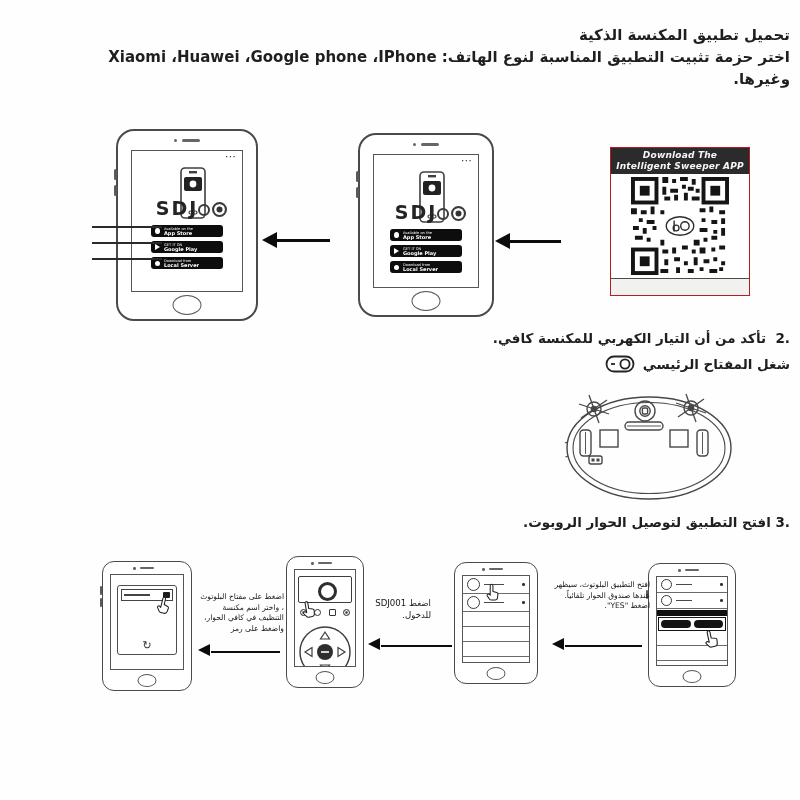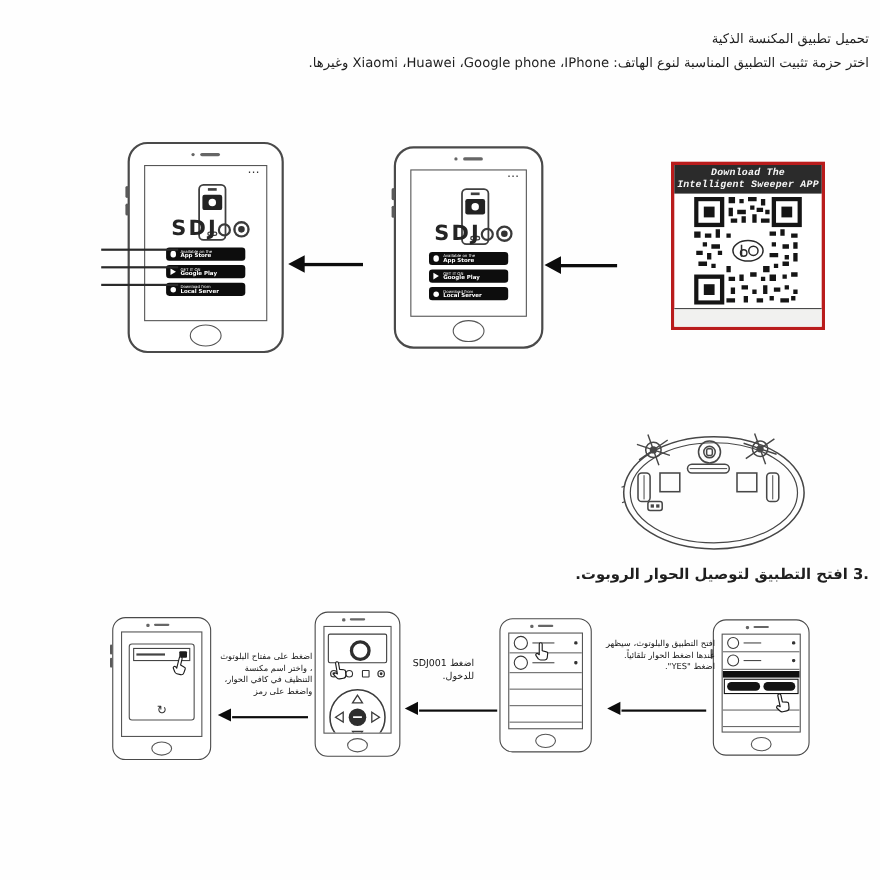--- a/index.html
+++ b/index.html
@@ -5,21 +5,21 @@
   html,body { margin:0; padding:0; background:#ffffff; }
   .page {
     position:relative; width:800px; height:800px; background:#fefefe;
     font-family:"DejaVu Sans", sans-serif; color:#1f1f1f; overflow:hidden;
   }
   .abs { position:absolute; }
   .rtl { direction:rtl; text-align:right; }
   .num { direction:ltr; unicode-bidi:isolate; }
 
   
-  .intro { right:10px; top:24px; width:712px; font-size:12px; font-weight:400; line-height:22px; }
+  .intro { right:10px; top:24px; width:712px; font-size:15px; font-weight:700; line-height:22px; }
 
   
   .phone-lg { position:absolute; border:2px solid #4a4a4a; border-radius:18px; background:#fff; }
   .phone-lg .sbtn { position:absolute; left:-4px; width:3px; height:11px; background:#5a5a5a; border-radius:2px; }
   .phone-lg .speaker { position:absolute; top:8px; left:50%; transform:translateX(-50%); display:flex; align-items:center; gap:5px; }
   .phone-lg .speaker .dot { width:3px; height:3px; background:#666; border-radius:50%; }
   .phone-lg .speaker .bar { width:18px; height:2.5px; background:#666; border-radius:2px; }
   .phone-lg .screen { position:absolute; left:13px; right:13px; top:19px; bottom:27px; border:1.5px solid #565656; background:#fff; }
   .phone-lg .home { position:absolute; bottom:4px; left:50%; transform:translateX(-50%); width:27px; height:18px; border:1.6px solid #565656; border-radius:50%; background:#fff; }
   .more { position:absolute; top:1px; right:5px; font-size:11px; letter-spacing:1px; color:#333; line-height:10px; }
@@ -40,21 +40,21 @@
   .ptr-line { position:absolute; height:1.6px; background:#2a2a2a; }
 
   
   .arrow { position:absolute; height:16px; }
   .arrow .head { position:absolute; left:0; top:0; width:0; height:0; border-top:8px solid transparent; border-bottom:8px solid transparent; border-right:15px solid #0c0c0c; }
   .arrow .shaft { position:absolute; left:13px; right:0; top:50%; height:3px; margin-top:-1.5px; background:#0c0c0c; }
   .arrow.thin .head { border-top-width:6px; border-bottom-width:6px; border-right-width:12px; }
   .arrow.thin .shaft { height:2.2px; margin-top:-1.1px; }
 
   
-  .qr-block { position:absolute; left:610px; top:147px; width:140px; border:3px solid #b91c1c; background:#fff; box-sizing:border-box;font-family:Liberation Mono, monospace; }
+  .qr-block { position:absolute; left:610px; top:147px; width:140px; border:1px solid #b91c1c; background:#fff; box-sizing:border-box; }
   .qr-header { background:#2b2b2b; color:#f6f6f6; font-size:9px; font-weight:bold; font-style:italic; text-align:center; line-height:10.5px; padding:2px 0 3px; letter-spacing:.2px; }
   .qr-body { position:relative; height:102px; margin:1px 0; text-align:center; }
   .qr-footer { height:16px; border-top:1.5px solid #4a4a4a; background:#f1f1ef; }
 
   
   .s2 { right:10px; top:327px; font-size:13.5px; font-weight:600; line-height:22px; }
   .s2 .l2 { margin-top:4px; margin-left:0; display:flex; align-items:center; gap:8px; justify-content:flex-start; }
 
   
   .s3-head { right:10px; top:514px; font-size:13.5px; font-weight:600; }
@@ -241,20 +241,34 @@
           <ellipse cx="50" cy="50" rx="14" ry="9.5" fill="#ffffff" stroke="#2a2a2a" stroke-width="1.4"></ellipse>
           <path d="M44 44.5v11" stroke="#2a2a2a" stroke-width="1.4" fill="none"></path>
           <circle cx="46" cy="52" r="3" fill="none" stroke="#2a2a2a" stroke-width="1.3"></circle>
           <circle cx="55" cy="50" r="4.3" fill="none" stroke="#2a2a2a" stroke-width="1.4"></circle>
         </g>
       </svg>
     </div>
     <div class="qr-footer"></div>
   </div>
 
+  <section class="abs s2 rtl">
+    <div>
+      <span class="num">2.</span>&nbsp;
+      <span>تأكد من أن التيار الكهربي للمكنسة كافي.</span>
+    </div>
+    <div class="l2">
+      <span>شغل المفتاح الرئيسي</span>
+      <svg width="30" height="18" viewBox="0 0 30 18">
+        <rect x="1.5" y="1.5" width="27" height="15" rx="7.5" fill="none" stroke="#242424" stroke-width="1.8"></rect>
+        <circle cx="20" cy="9" r="4.6" fill="none" stroke="#242424" stroke-width="1.8"></circle>
+        <path d="M6 9h4" stroke="#242424" stroke-width="1.8"></path>
+      </svg>
+    </div>
+  </section>
 
   <svg class="abs" style="left:563px; top:392px;" width="174" height="112" viewBox="0 0 174 112">
     <g fill="none" stroke="#474747" stroke-width="1.4">
       <ellipse cx="86" cy="56" rx="82" ry="51"></ellipse>
       <ellipse cx="86" cy="56" rx="76" ry="45.5" stroke-width="1.1"></ellipse>
       <path d="M4.5 50l-2.5 1 M5 64l-2.5 1" stroke-width="1.1"></path>
 
       <g transform="translate(82,19)">
         <circle r="10"></circle>
           <circle r="5.2"></circle>
@@ -319,21 +333,21 @@
       <svg class="hand" style="left:46px; top:52px; transform:rotate(-12deg)" width="17" height="20">
           <use href="#hand"></use>
         </svg>
       <div class="eline"></div>
       <div class="eline"></div>
       <div class="eline"></div>
     </div>
     <div class="home-sm"></div>
   </div>
 
-  <div class="ann" style="left:550px; top:580px; width:100px;">افتح التطبيق والبلوتوث، سيظهر عندها اضغط الحوار تلقائياً. اضغط "YES".</div>
+  <div class="ann" style="left:550px; top:580px; width:100px;">افتح التطبيق البلوتوث، سيظهر عندها صندوق الحوار تلقائياً. اضغط "YES".</div>
   <div class="arrow thin" style="left:552px; top:638px; width:90px;">
       <i class="head"></i>
       <i class="shaft"></i>
     </div>
 
   <div class="phone-sm" style="left:454px; top:562px; width:84px; height:122px;">
     <div class="speaker-sm"></div>
     <div class="screen-sm">
       <div class="lrow" style="height:17px">
           <i class="lc" style="width:11px;height:11px"></i>

